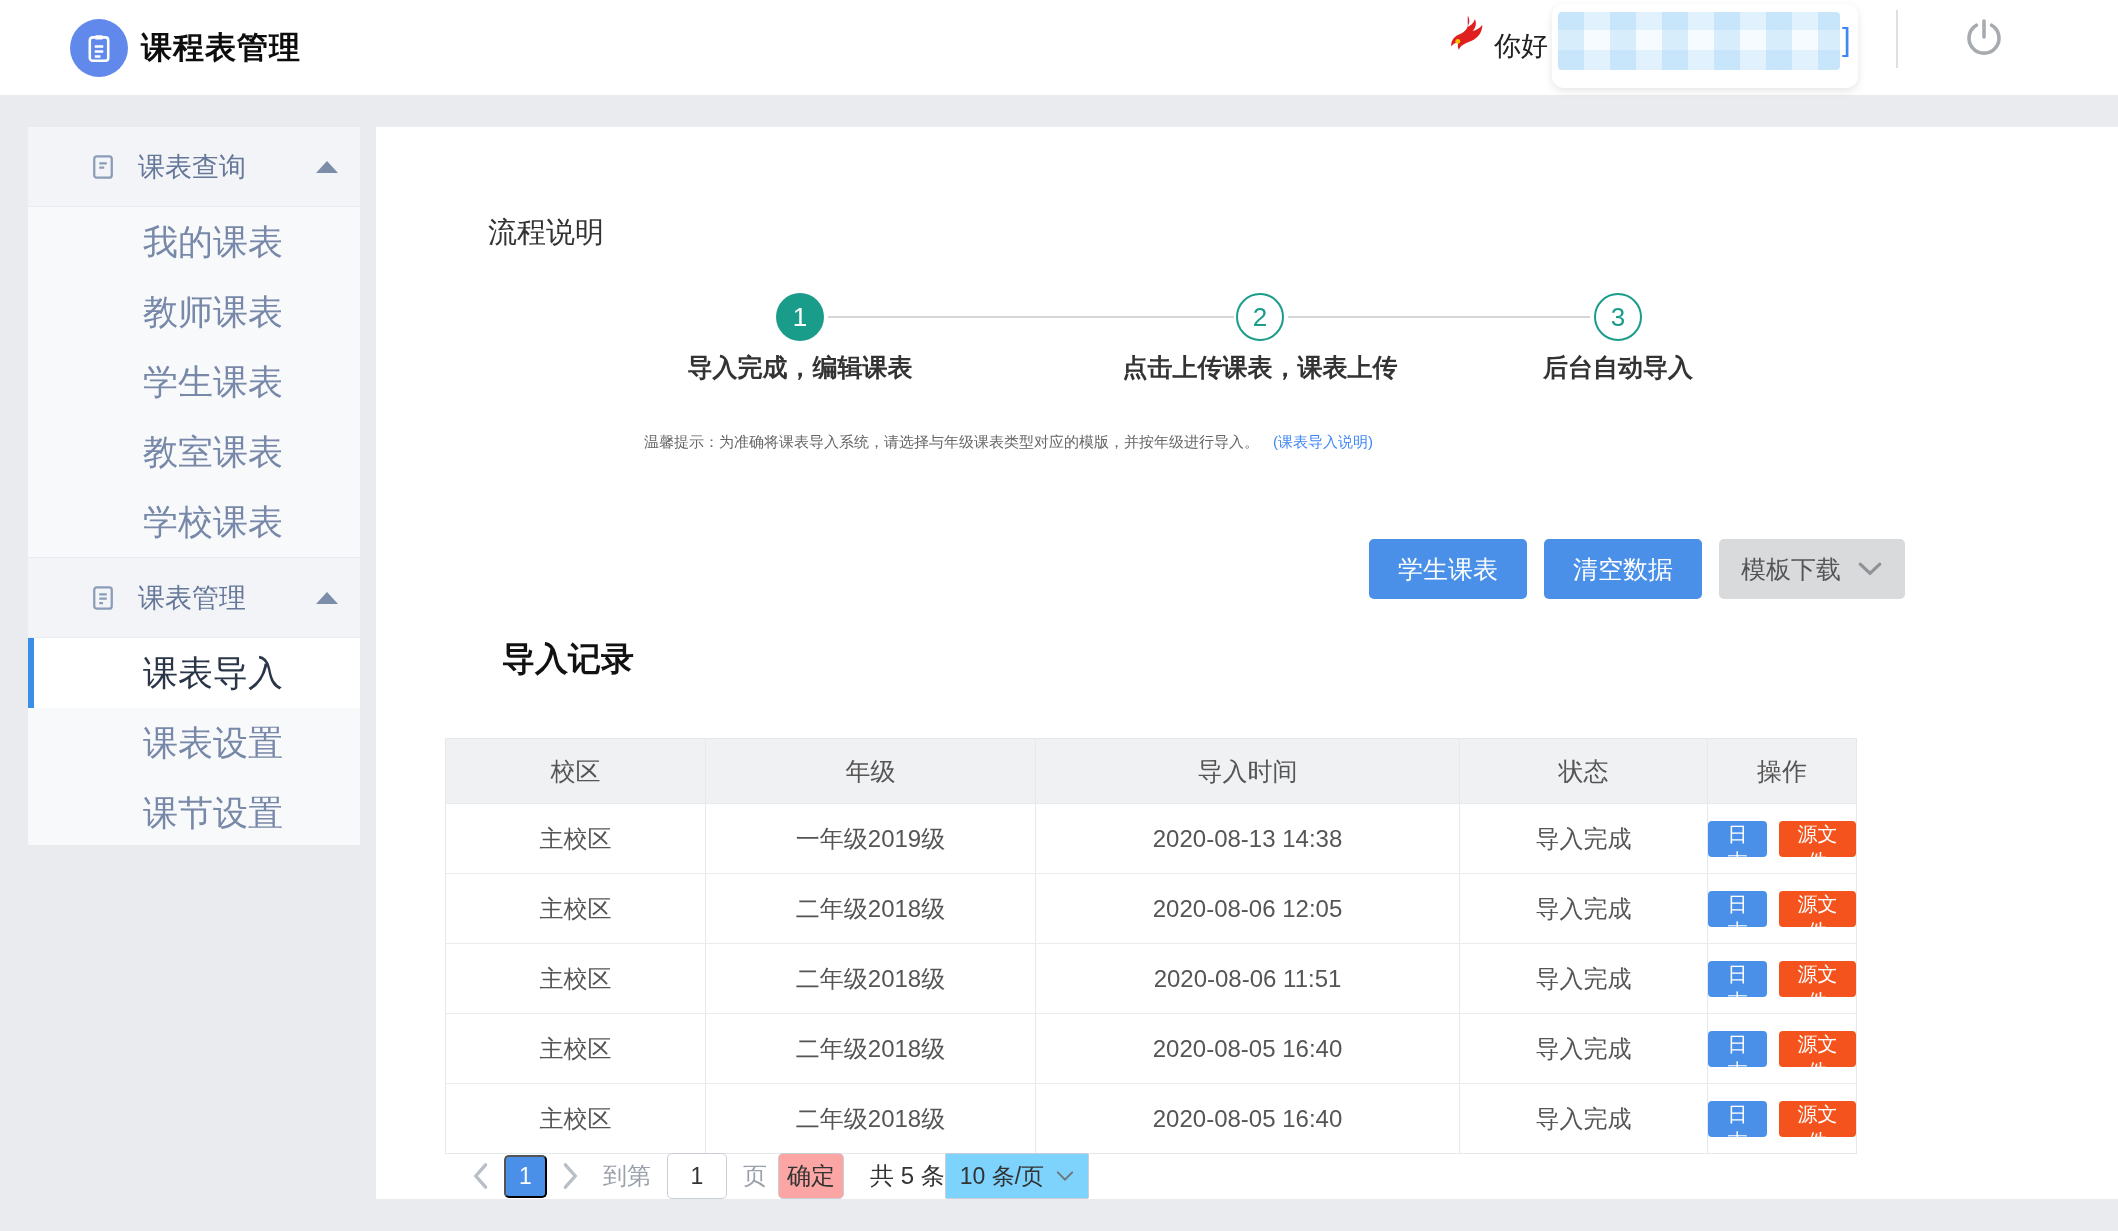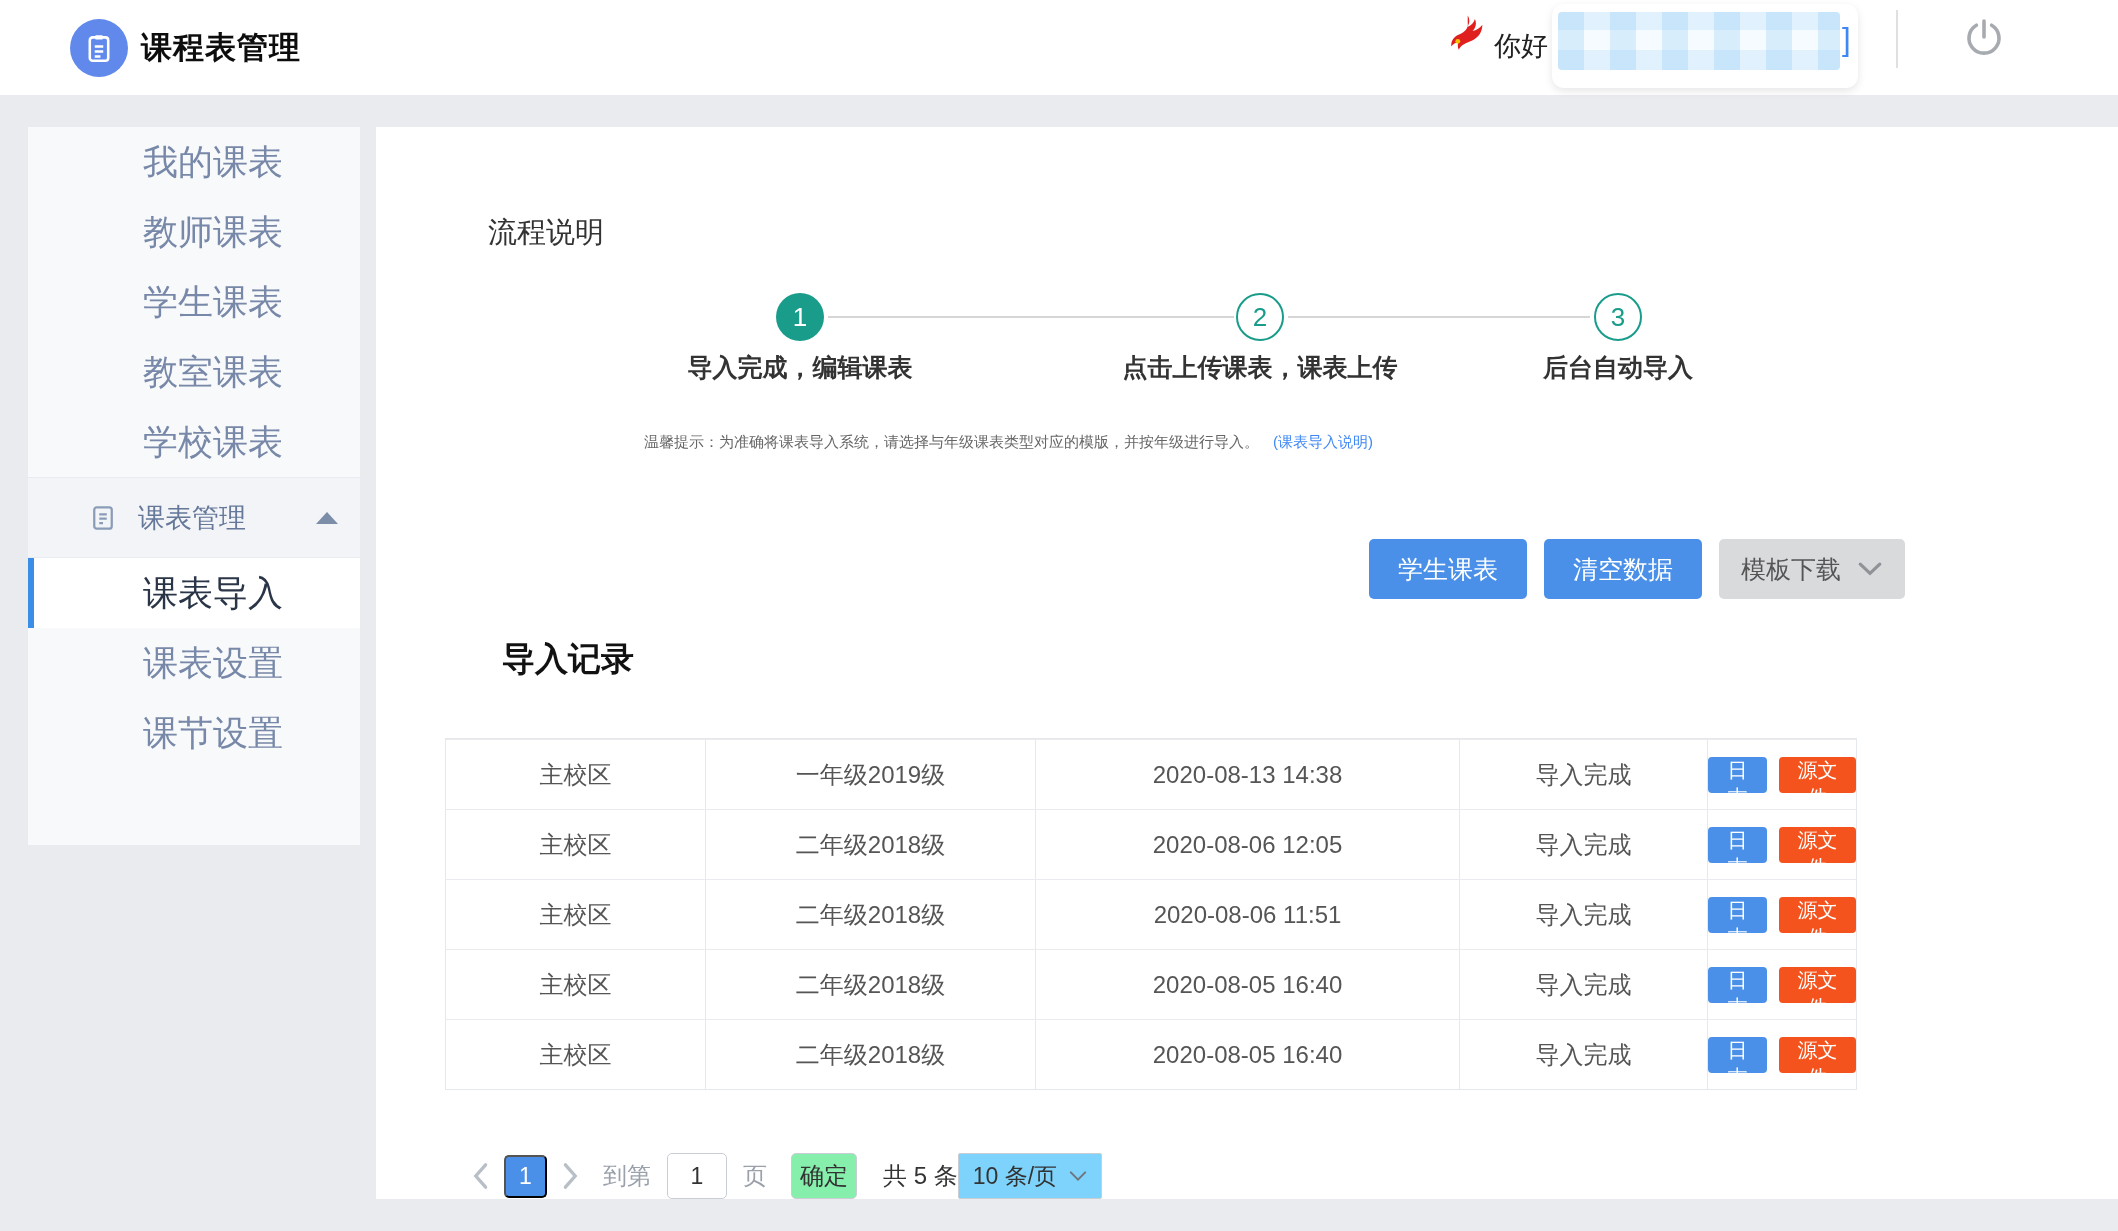--- a/index.html
+++ b/index.html
@@ -64,21 +64,21 @@
   .tbody{height:69px;background:#fff;border-top:1px solid #e9ebee;font-size:24px;color:#555;}
   .mini{height:36px;border:none;border-radius:4px;color:#fff;font-size:20px;padding:0 12px;cursor:pointer;font-family:inherit;}
   .mini.log{background:#4a90e8;margin-right:12px;}
   .mini.src{background:#f4531d;}
 
   .pagination{position:absolute;left:92px;top:1026px;height:46px;display:flex;align-items:center;}
   .pg-arrow{background:none;border:none;padding:0;width:24px;height:34px;cursor:pointer;display:flex;align-items:center;justify-content:center;}
   .pg-current{width:43px;height:43px;background:#4a90e8;color:#fff;border-radius:5px;font-size:23px;display:flex;align-items:center;justify-content:center;margin:0 12px;cursor:pointer;}
   .pg-text{font-size:24px;color:#9aa1ab;}
   .pg-input{width:54px;height:42px;border:1px solid #c9ced6;border-radius:5px;text-align:center;font-size:23px;color:#333;margin:0 16px;font-family:inherit;}
-  .pg-confirm{width:66px;height:46px;background:#86efac;border:1px solid #c9ced6;border-radius:5px;font-size:24px;color:#333;margin-left:24px;cursor:pointer;font-family:inherit;}
+  .pg-confirm{width:66px;height:46px;background:#fca5a5;border:1px solid #c9ced6;border-radius:5px;font-size:24px;color:#333;margin-left:11px;cursor:pointer;font-family:inherit;}
   .pg-total{font-size:24px;color:#333;margin-left:26px;}
   .pg-size{height:44px;border:1px solid #c9ced6;border-radius:2px;display:flex;align-items:center;gap:12px;padding:0 14px;font-size:23px;color:#333;cursor:pointer;background:#7dd3fc;}
 </style>
 </head>
 <body>
 
 <div id="screen">
 
   <header class="topbar">
     <div class="brand">
@@ -110,20 +110,28 @@
     <button class="power-btn">
       <svg width="48" height="48" viewBox="0 0 24 24" fill="none" stroke="#a7abaf" stroke-width="1.8" stroke-linecap="round">
         <path d="M12 3.5v8"></path>
         <path d="M8.2 5.6a7.5 7.5 0 1 0 7.6 0"></path>
       </svg>
     </button>
   </header>
 
   <aside class="sidebar">
 
+    <div class="side-section">
+      <svg width="30" height="30" viewBox="0 0 24 24" fill="none" stroke="#8b9cb8" stroke-width="1.8">
+        <rect x="5" y="3.5" width="14" height="17" rx="2"></rect>
+        <path d="M9 9h6M9 12.5h4"></path>
+      </svg>
+      <span>课表查询</span>
+      <i class="side-arrow"></i>
+    </div>
 
     <div class="side-item">
       <span>我的课表</span>
     </div>
     <div class="side-item">
       <span>教师课表</span>
     </div>
     <div class="side-item">
       <span>学生课表</span>
     </div>
@@ -188,20 +196,27 @@
         <span>模板下载</span>
         <svg width="26" height="16" viewBox="0 0 24 14" fill="none" stroke="#8f9296" stroke-width="3" stroke-linecap="round">
             <path d="M3 2.5 12 11l9-8.5"></path>
           </svg>
       </button>
     </div>
 
     <h2 class="records-title">导入记录</h2>
 
     <div class="table">
+      <div class="trow thead">
+        <div>校区</div>
+        <div>年级</div>
+        <div>导入时间</div>
+        <div>状态</div>
+        <div>操作</div>
+      </div>
 
       <div class="trow tbody">
         <div>主校区</div>
         <div>一年级2019级</div>
         <div>2020-08-13 14:38</div>
         <div>导入完成</div>
         <div>
           <button class="mini log">日志</button>
           <button class="mini src">源文件</button>
         </div>

